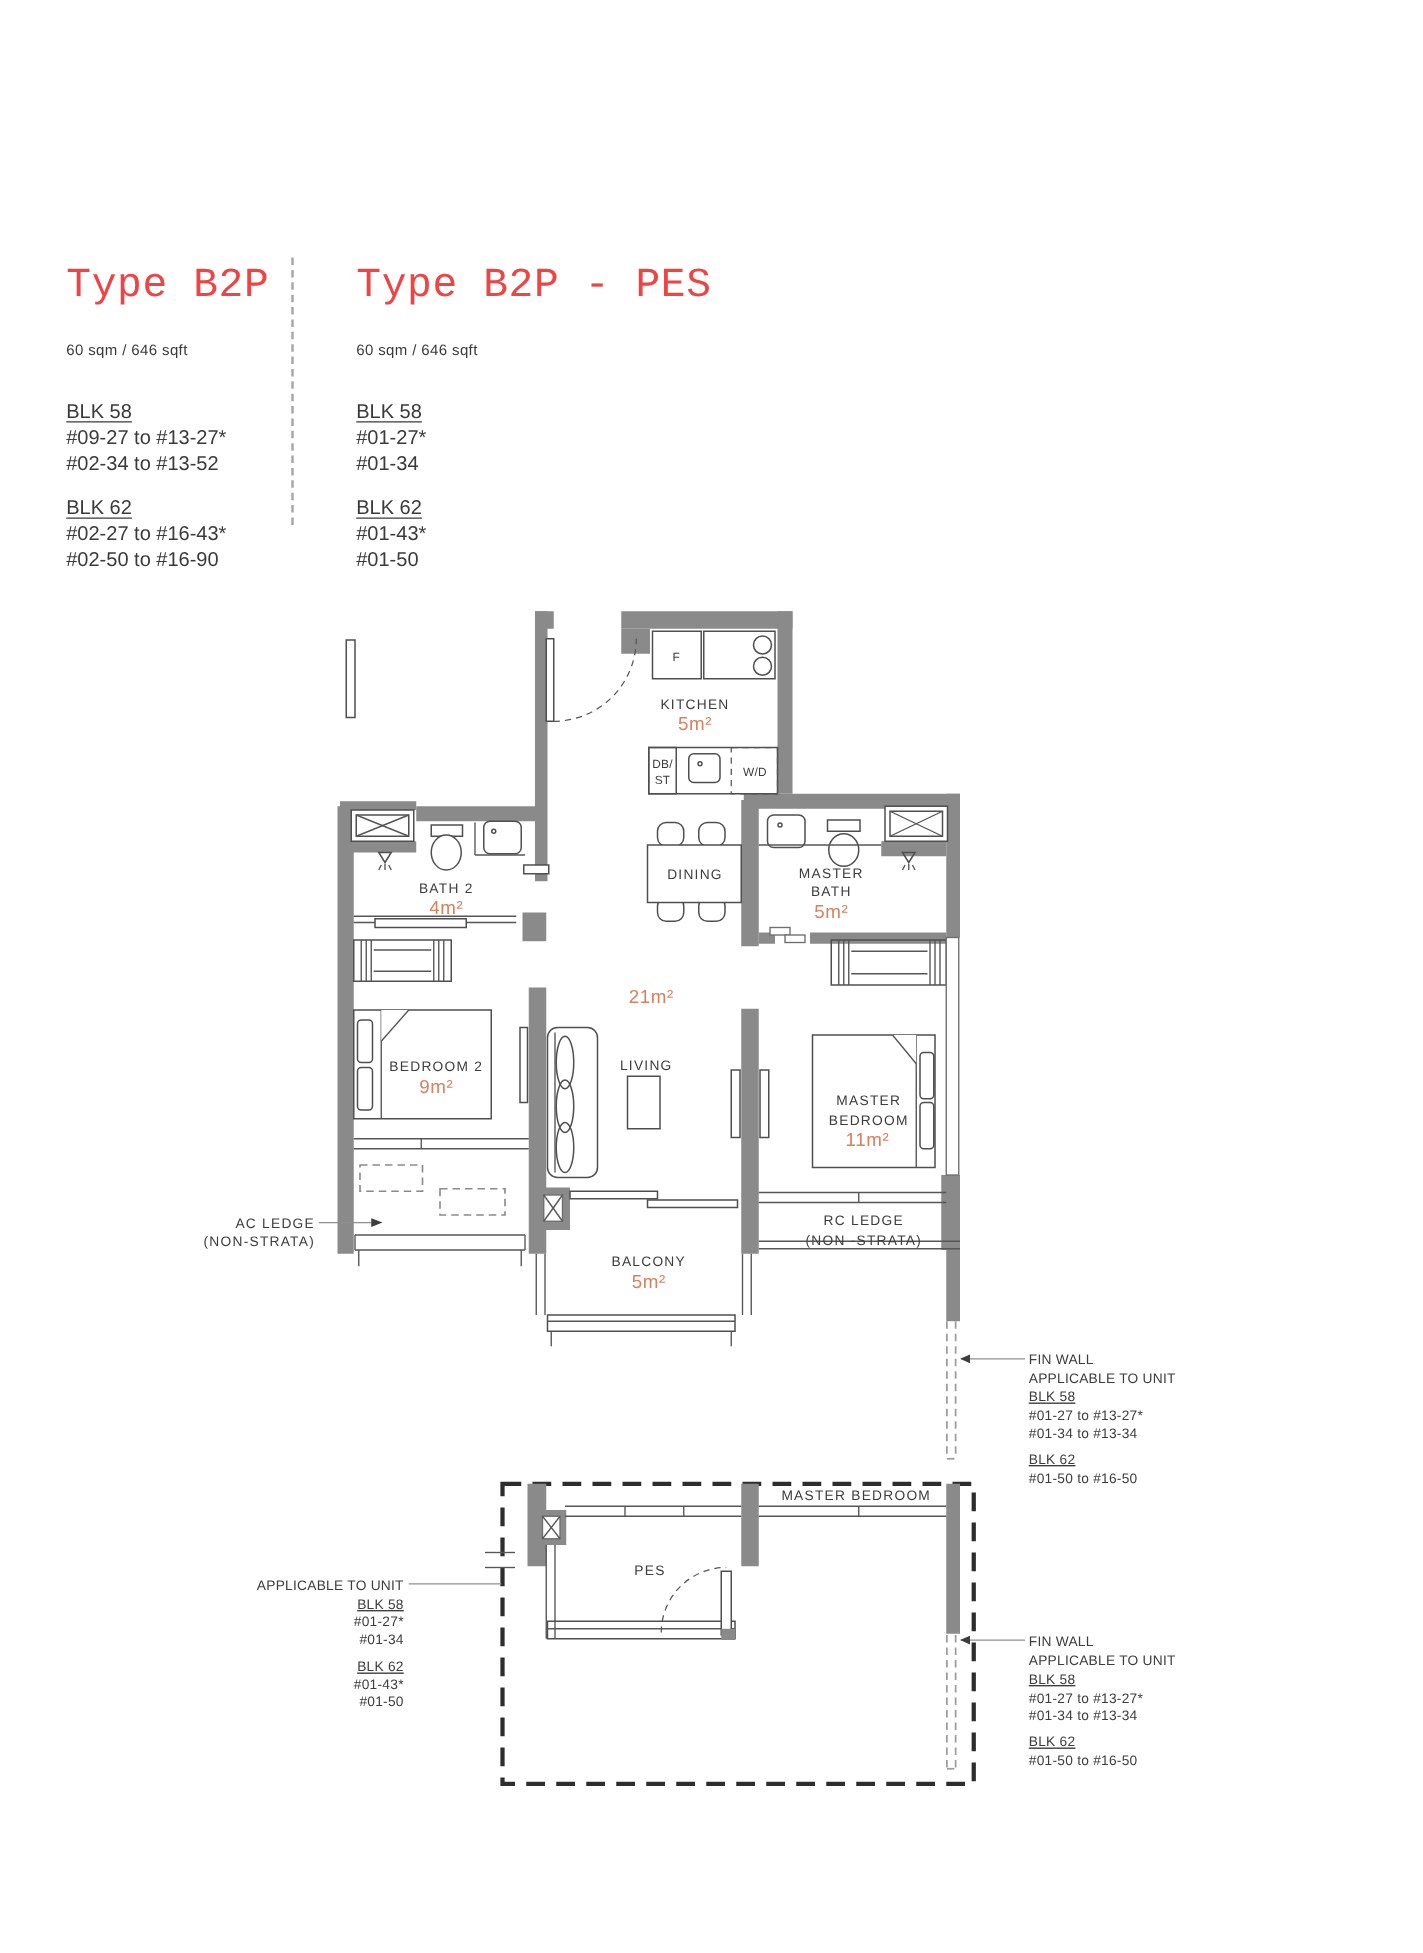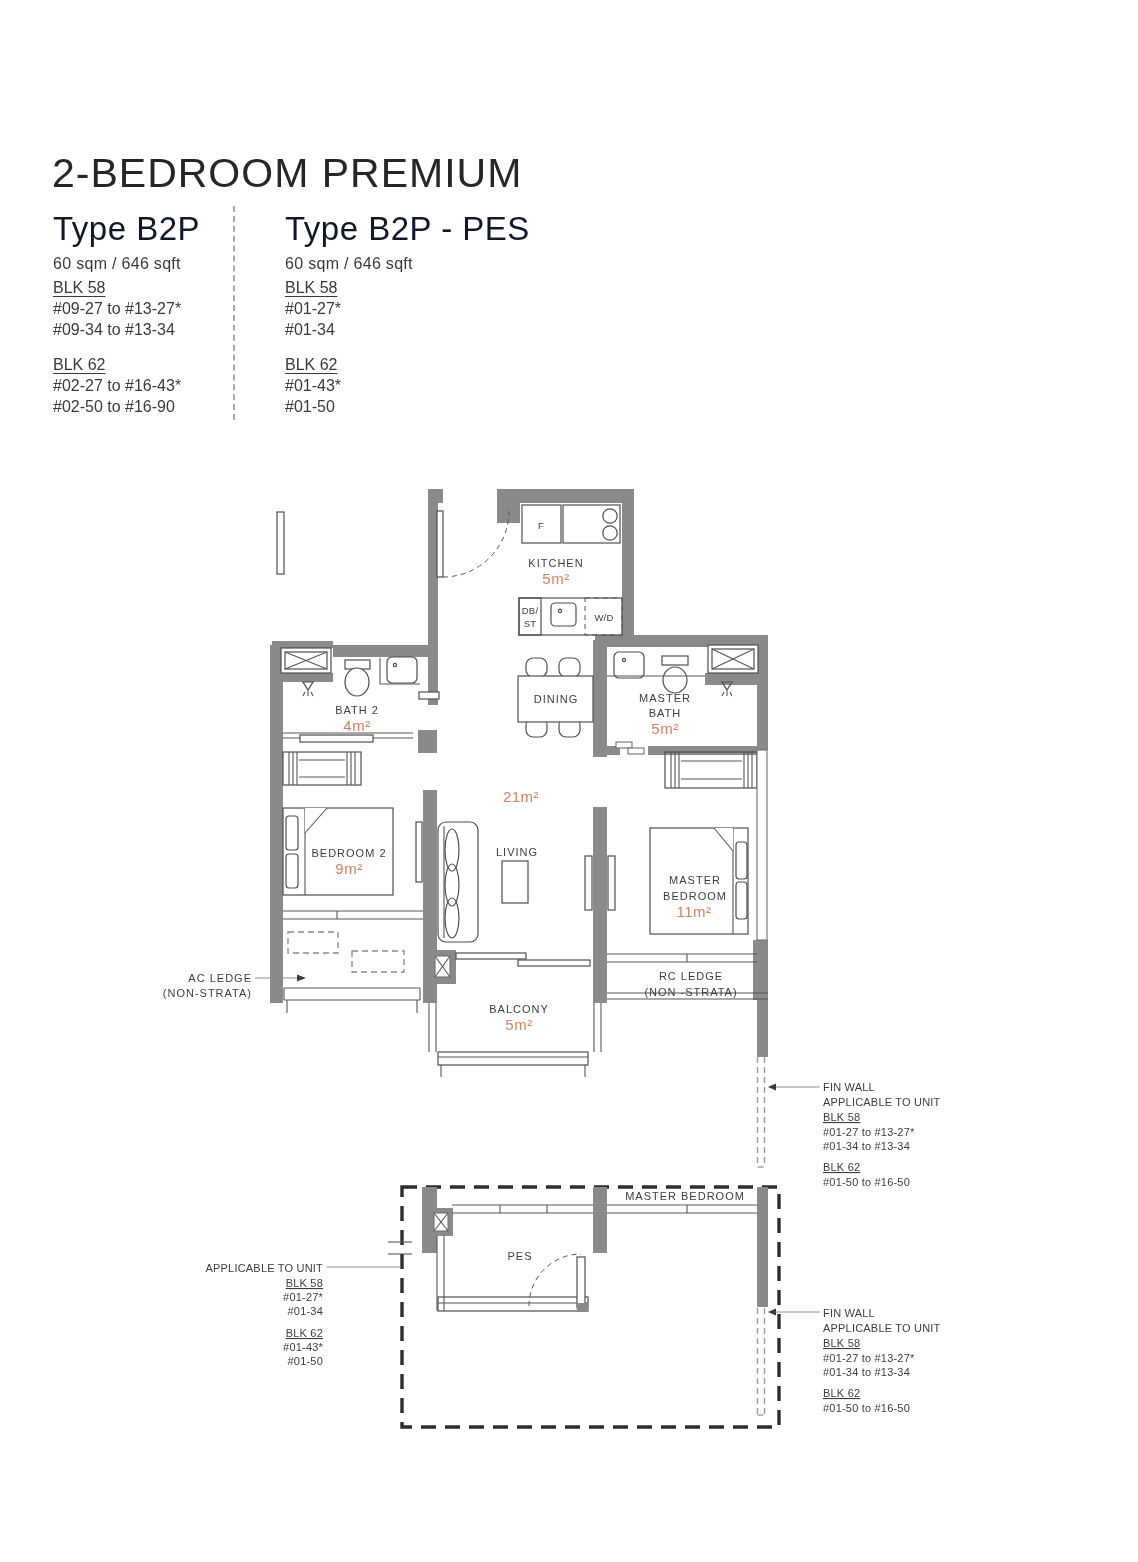--- a/index.html
+++ b/index.html
@@ -1,22 +1,22 @@
 <!DOCTYPE html>
 <html><head>
 <meta charset="utf-8">
 <style>
   html,body{margin:0;padding:0;background:#fff;}
   .page{position:relative;width:1138px;height:1562px;background:#fff;overflow:hidden;
         font-family:"Liberation Sans",sans-serif;color:#3d3d3d;}
   .title{position:absolute;left:52px;top:150px;font-size:41px;letter-spacing:1px;
          color:#262626;white-space:nowrap;}
   .tcol{position:absolute;top:210px;width:215px;}
-  .tname{font-size:33px;letter-spacing:.5px;color:#0f172a;line-height:38px;margin-bottom:6px;white-space:nowrap;}
-  .tarea{font-size:16px;letter-spacing:.3px;color:#3a3a3a;line-height:20px;margin-bottom:3px;}
+  .tname{font-size:33px;letter-spacing:.5px;color:#ef4444;line-height:38px;margin-bottom:22px;white-space:nowrap;font-family:Liberation Mono, monospace;}
+  .tarea{font-size:12px;letter-spacing:.3px;color:#3a3a3a;line-height:20px;margin-bottom:29px;}
   .blk{font-size:16px;line-height:21px;color:#3a3a3a;}
   .blk + .blk{margin-top:14px;}
   .blbl{text-decoration:underline;text-underline-offset:3px;}
   .vdiv{position:absolute;left:233px;top:206px;height:214px;width:0;border-left:2px dashed #a8a8a8;}
   svg.plan{position:absolute;left:0;top:0;}
   
   .w{fill:#8a8a8a;stroke:none;}
   .ol{fill:#ffffff;stroke:#4f4f4f;stroke-width:1.2;}
   .nf{fill:none;stroke:#4f4f4f;stroke-width:1.2;}
   .ln{stroke:#565656;stroke-width:1.1;fill:none;}
@@ -33,29 +33,28 @@
   .fx{font-size:9.5px;letter-spacing:.2px;fill:#3d3d3d;text-anchor:middle;}
   .an{font-size:11px;letter-spacing:.2px;fill:#3d3d3d;}
   .ae{text-anchor:end;}
   .u{text-decoration:underline;}
 </style>
 </head>
 <body>
 
 <div class="page">
 
-  <div class="title">2-BEDROOM PREMIUM</div>
 
   <div class="tcol" style="left:53px">
     <div class="tname">Type B2P</div>
     <div class="tarea">60 sqm / 646 sqft</div>
     <div class="blk">
       <div class="blbl">BLK 58</div>
       <div class="bunit">#09-27 to #13-27*</div>
-      <div class="bunit">#09-34 to #13-34</div>
+      <div class="bunit">#02-34 to #13-52</div>
     </div>
     <div class="blk">
       <div class="blbl">BLK 62</div>
       <div class="bunit">#02-27 to #16-43*</div>
       <div class="bunit">#02-50 to #16-90</div>
     </div>
   </div>
 
   <div class="vdiv"></div>
 

